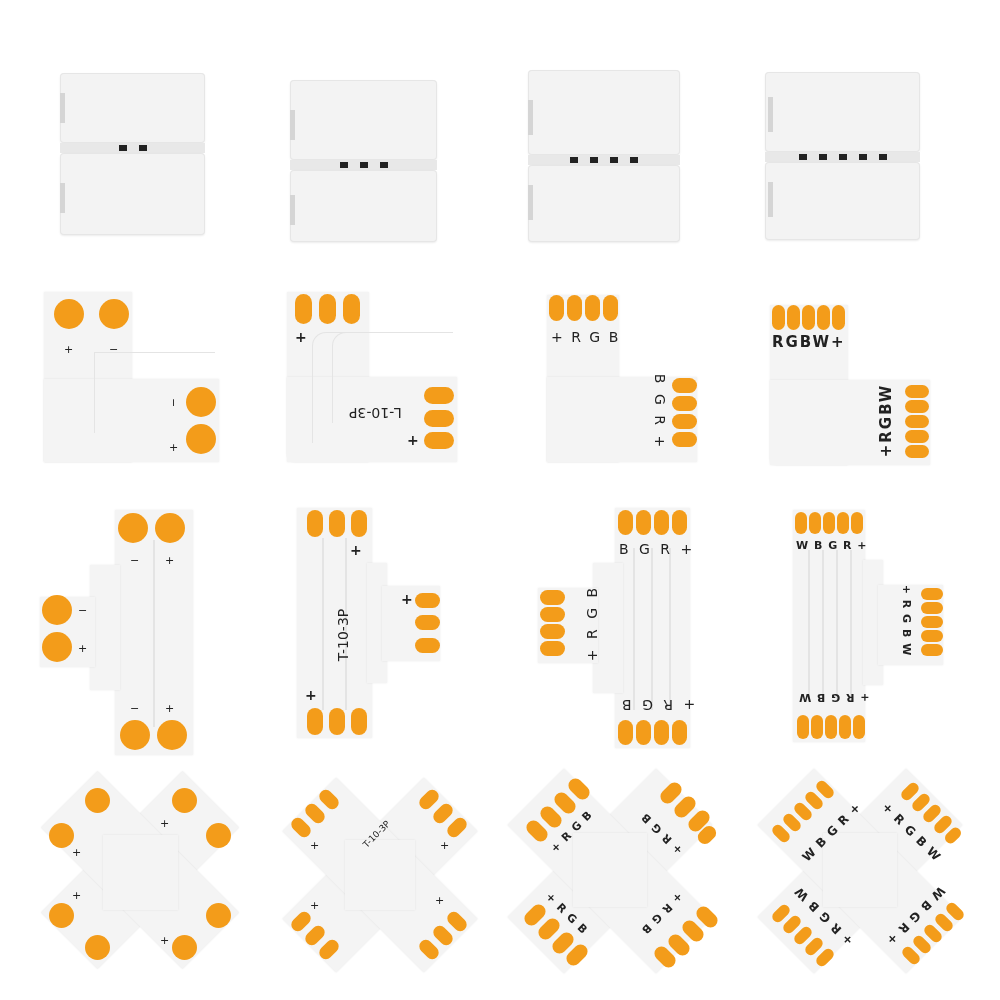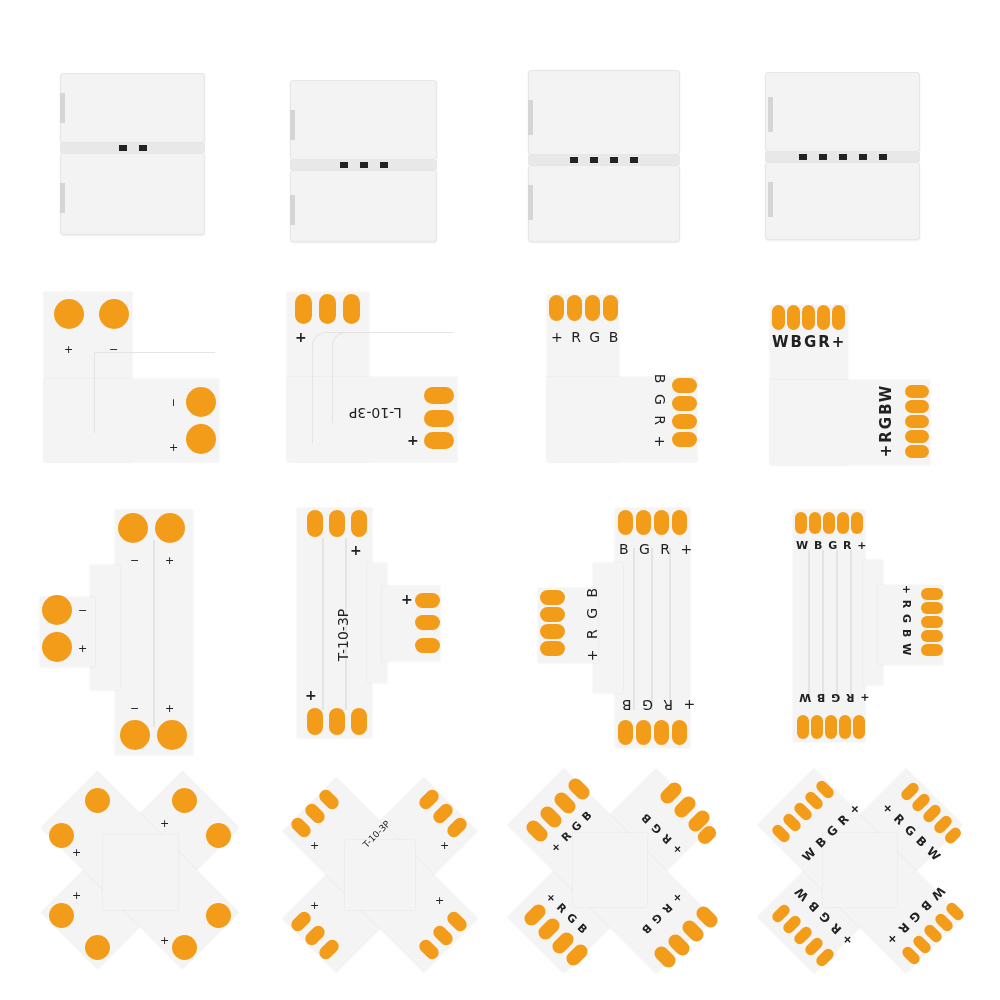--- a/index.html
+++ b/index.html
@@ -118,21 +118,21 @@
 </div>
 
 <div class="abs" style="left:770px;top:305px;width:160px;height:160px;">
   <div class="board" style="left:0;top:0;width:78px;height:160px;border-radius:0 0 0 6px;"></div>
   <div class="board" style="left:0;top:75px;width:160px;height:85px;"></div>
   <div class="pad oval" style="left:2px;top:0;width:13px;height:25px;border-radius:7px;"></div>
   <div class="pad oval" style="left:17px;top:0;width:13px;height:25px;border-radius:7px;"></div>
   <div class="pad oval" style="left:32px;top:0;width:13px;height:25px;border-radius:7px;"></div>
   <div class="pad oval" style="left:47px;top:0;width:13px;height:25px;border-radius:7px;"></div>
   <div class="pad oval" style="left:62px;top:0;width:13px;height:25px;border-radius:7px;"></div>
-  <div class="lbl big" style="left:2px;top:30px;">WBGR+</div>
+  <div class="lbl big" style="left:2px;top:30px;">RGBW+</div>
   <div class="pad oval" style="left:135px;top:80px;width:24px;height:13px;border-radius:7px;"></div>
   <div class="pad oval" style="left:135px;top:95px;width:24px;height:13px;border-radius:7px;"></div>
   <div class="pad oval" style="left:135px;top:110px;width:24px;height:13px;border-radius:7px;"></div>
   <div class="pad oval" style="left:135px;top:125px;width:24px;height:13px;border-radius:7px;"></div>
   <div class="pad oval" style="left:135px;top:140px;width:24px;height:13px;border-radius:7px;"></div>
   <div class="lbl big" style="left:80px;top:108px;transform:rotate(-90deg);">+RGBW</div>
 </div>
 
 <div class="abs" style="left:40px;top:510px;width:155px;height:245px;">
   <div class="board" style="left:75px;top:0;width:78px;height:245px;"></div>

